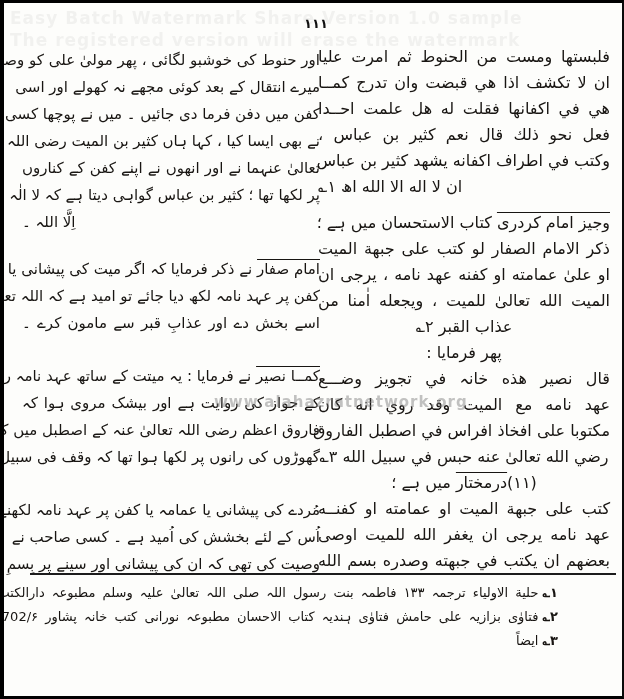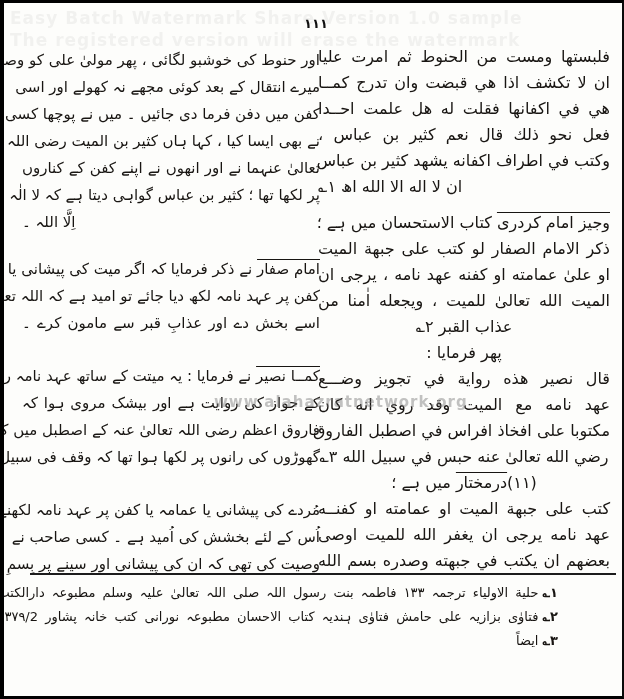--- a/index.html
+++ b/index.html
@@ -65,21 +65,21 @@
   <div class="line">فعل نحو ذلك قال نعم كثير بن عباس ،</div>
   <div class="line">وكتب في اطراف اكفانه يشهد كثير بن عباس</div>
   <div class="line endleft">ان لا اله الا الله اھ ۱؎</div>
   <div class="gap-sm"></div>
   <div class="line start"><span class="emph">وجیز امام کردری</span><span> کتاب الاستحسان میں ہے ؛</span></div>
   <div class="line">ذكر الامام الصفار لو كتب على جبهة الميت</div>
   <div class="line">او علىٰ عمامته او كفنه عهد نامه ، يرجى ان</div>
   <div class="line">الميت الله تعالىٰ للميت ، ويجعله اٰمنا من</div>
   <div class="line center">عذاب القبر ۲؎</div>
   <div class="line center">پھر فرمایا :</div>
-  <div class="line">قال نصير هذه رواية في تجويز وضـــع</div>
+  <div class="line">قال نصير هذه خانہ في تجويز وضـــع</div>
   <div class="line">عهد نامه مع الميت وقد روي انه كان</div>
   <div class="line">مكتوبا على افخاذ افراس في اصطبل الفاروق</div>
   <div class="line center">رضي الله تعالىٰ عنه حبس في سبيل الله ۳؎</div>
   <div class="line center"><span>(۱۱)</span><span class="emph">درمختار</span><span> میں ہے ؛</span></div>
   <div class="line">كتب على جبهة الميت او عمامته او كفنــه</div>
   <div class="line">عهد نامه يرجى ان يغفر الله للميت اوصى</div>
   <div class="line">بعضهم ان يكتب في جبهته وصدره بسم الله</div>
 </div>
 
 <div class="col col-left">
@@ -104,15 +104,15 @@
   <div class="line">اُس کے لئے بخشش کی اُمید ہے ۔ کسی صاحب نے</div>
   <div class="line">وصیت کی تھی کہ ان کی پیشانی اور سینے پر بِسمِ اللہ الرحمٰن</div>
 </div>
 
 <div class="wm-center">www.alahazratnetwork.org</div>
 
 <div class="footrule"></div>
 
 <div class="footnotes">
   <div class="footnote-row"><span class="fmark">۱؎</span><span class="ftext">حلیة الاولیاء   ترجمہ ۱۳۳   فاطمہ بنت رسول اللہ صلی اللہ تعالیٰ علیہ وسلم   مطبوعہ دارالکتب العربیہ بیروت   ۴۳/۲</span></div>
-  <div class="footnote-row"><span class="fmark">۲؎</span><span class="ftext">فتاوٰی بزازیہ علی حامش فتاوٰی ہندیہ   کتاب الاحسان   مطبوعہ نورانی کتب خانہ پشاور   ۳۷۹/2</span></div>
+  <div class="footnote-row"><span class="fmark">۲؎</span><span class="ftext">فتاوٰی بزازیہ علی حامش فتاوٰی ہندیہ   کتاب الاحسان   مطبوعہ نورانی کتب خانہ پشاور   702/۶</span></div>
   <div class="footnote-row"><span class="fmark">۳؎</span><span class="ftext">ایضاً</span></div>
 </div>
 
 </body></html>

